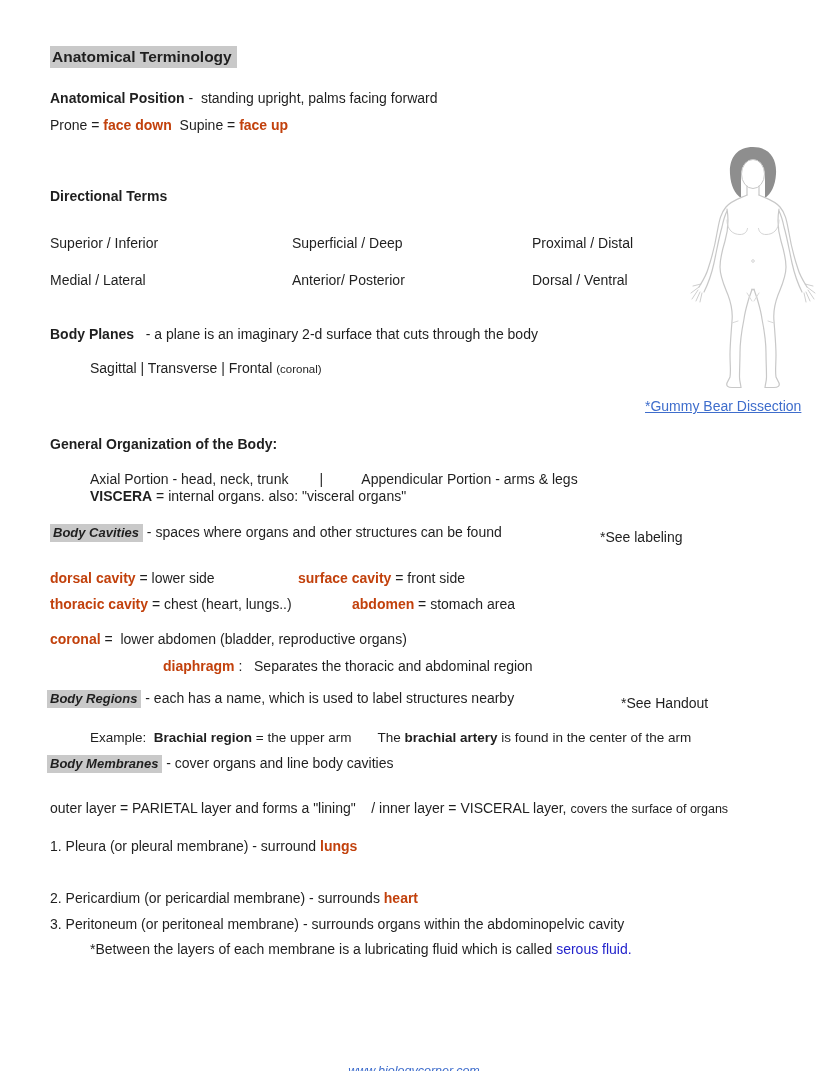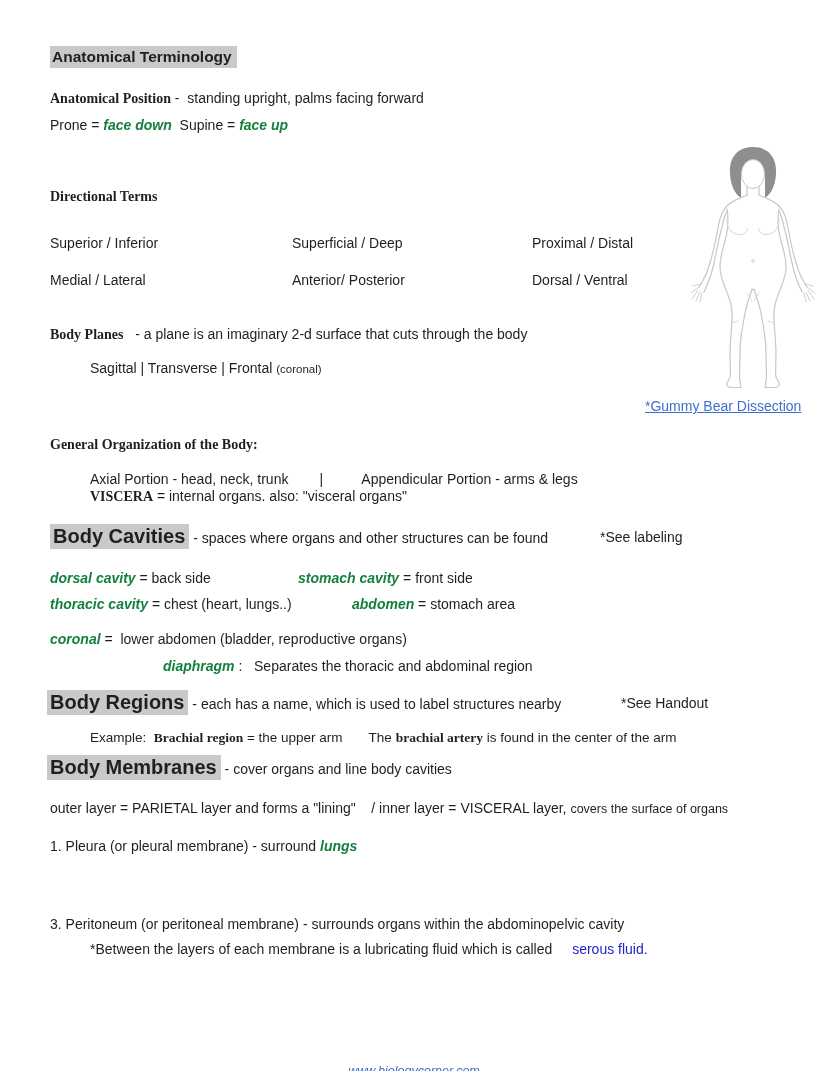--- a/index.html
+++ b/index.html
@@ -2,26 +2,26 @@
 <html><head>
 <meta charset="utf-8">
 <style>
   html,body{margin:0;padding:0;background:#e8e8e8;}
   .page{
     position:relative;width:828px;height:1071px;background:#ffffff;
     font-family:"Liberation Sans","DejaVu Sans",sans-serif;
     font-size:14px;color:#1f1f1f;overflow:hidden;margin:0 auto;
   }
   .line{position:absolute;left:50px;white-space:pre;line-height:1.25;}
-  .b{font-weight:bold;font-family:Liberation Serif, serif;}
-  .blue{color:#15803d;font-weight:bold;font-style:italic;}
-  .blue-reg{color:#2323cc;margin-left:16px;}
+  .b{font-weight:bold;}
+  .blue{color:#c2410c;font-weight:bold;}
+  .blue-reg{color:#2323cc;}
   .hl{background:#c9c9c9;font-weight:bold;padding:1px 4px 2px 3px;}
   .title-hl{background:#c9c9c9;font-weight:bold;font-size:15.5px;padding:2px 5px 3px 2px;}
-  .sec-h{font-size:20px;}
+  .sec-h{font-size:13px;font-style:italic;}
   .link{color:#3e6dcc;text-decoration:underline;cursor:pointer;}
   .small{font-size:11.5px;}
   .smaller{font-size:12.5px;}
   .ex{font-size:13.5px;}
   .cell{position:absolute;top:0;white-space:pre;}
   .footer{left:0;width:828px;text-align:center;font-size:12.5px;margin-top:28px;}
   .footer .link{font-style:italic;}
   .fig{position:absolute;left:678px;top:141px;width:150px;height:250px;}
   svg{display:block;}
 </style>
@@ -56,21 +56,21 @@
   <div class="line b" style="top:436px">General Organization of the Body:</div>
 
   <div class="line" style="top:471px;left:90px">Axial Portion - head, neck, trunk        |          Appendicular Portion - arms &amp; legs</div>
 
   <div class="line" style="top:488px;left:90px"><span class="b">VISCERA</span><span> = internal organs. also: "visceral organs"</span></div>
 
   <div class="line" style="top:524px"><span class="hl sec-h">Body Cavities</span><span> - spaces where organs and other structures can be found</span></div>
   <div class="line" style="top:529px;left:600px">*See labeling</div>
 
   <div class="line" style="top:570px;left:0;width:828px">
-    <span class="cell" style="left:50px"><span class="blue">dorsal cavity</span><span> = back side</span></span><span class="cell" style="left:298px"><span class="blue">stomach cavity</span><span> = front side</span></span>
+    <span class="cell" style="left:50px"><span class="blue">dorsal cavity</span><span> = lower side</span></span><span class="cell" style="left:298px"><span class="blue">surface cavity</span><span> = front side</span></span>
   </div>
 
   <div class="line" style="top:596px;left:0;width:828px">
     <span class="cell" style="left:50px"><span class="blue">thoracic cavity</span><span> = chest (heart, lungs..)</span></span><span class="cell" style="left:352px"><span class="blue">abdomen</span><span> = stomach area</span></span>
   </div>
 
   <div class="line" style="top:631px"><span class="blue">coronal</span><span> =  lower abdomen (bladder, reproductive organs)</span></div>
 
   <div class="line" style="top:658px;left:163px"><span class="blue">diaphragm</span><span> :   Separates the thoracic and abdominal region</span></div>
 
@@ -78,20 +78,21 @@
   <div class="line" style="top:695px;left:621px">*See Handout</div>
 
   <div class="line ex" style="top:730px;left:90px"><span>Example:  </span><span class="b">Brachial region</span><span> = the upper arm</span><span>       </span><span>The </span><span class="b">brachial artery</span><span> is found in the center of the arm</span></div>
 
   <div class="line" style="top:755px;left:47px"><span class="hl sec-h">Body Membranes</span><span> - cover organs and line body cavities</span></div>
 
   <div class="line" style="top:800px"><span>outer layer = PARIETAL layer and forms a "lining"    / inner layer = VISCERAL layer, </span><span class="smaller">covers the surface of organs</span></div>
 
   <div class="line" style="top:838px"><span>1. Pleura (or pleural membrane) - surround </span><span class="blue">lungs</span></div>
 
+  <div class="line" style="top:890px"><span>2. Pericardium (or pericardial membrane) - surrounds </span><span class="blue">heart</span></div>
 
   <div class="line" style="top:916px">3. Peritoneum (or peritoneal membrane) - surrounds organs within the abdominopelvic cavity</div>
 
   <div class="line" style="top:941px;left:90px"><span>*Between the layers of each membrane is a lubricating fluid which is called </span><span class="blue-reg">serous fluid.</span></div>
 
   <div class="line footer" style="top:1036px"><span class="link">www.biologycorner.com</span></div>
 
   <div class="fig">
     <svg width="150" height="250" viewBox="0 0 150 250">
 

